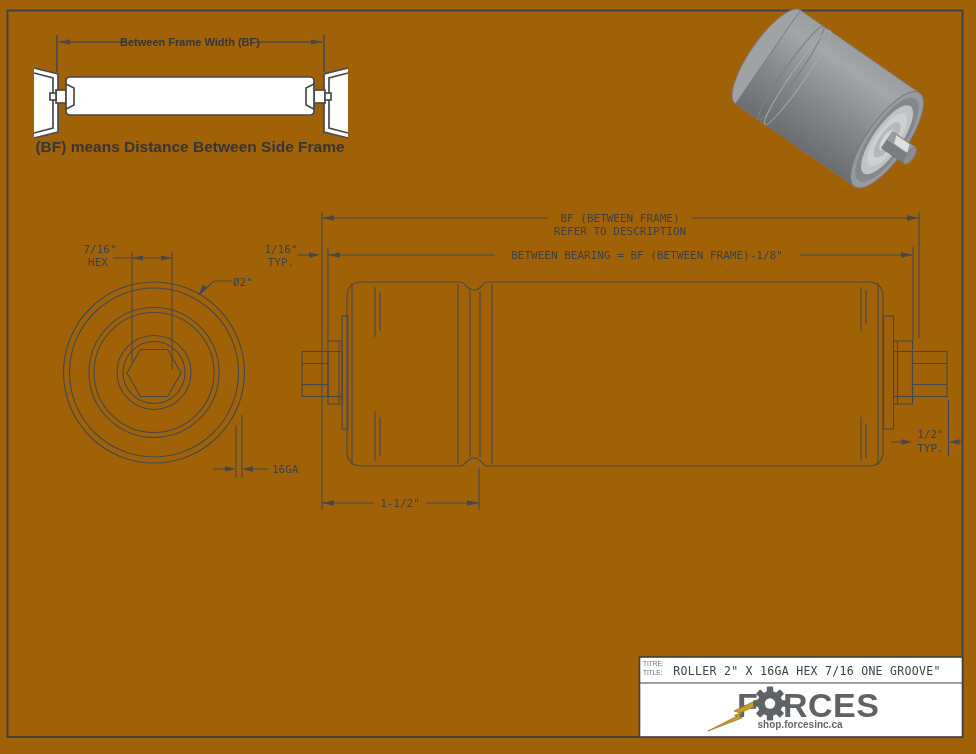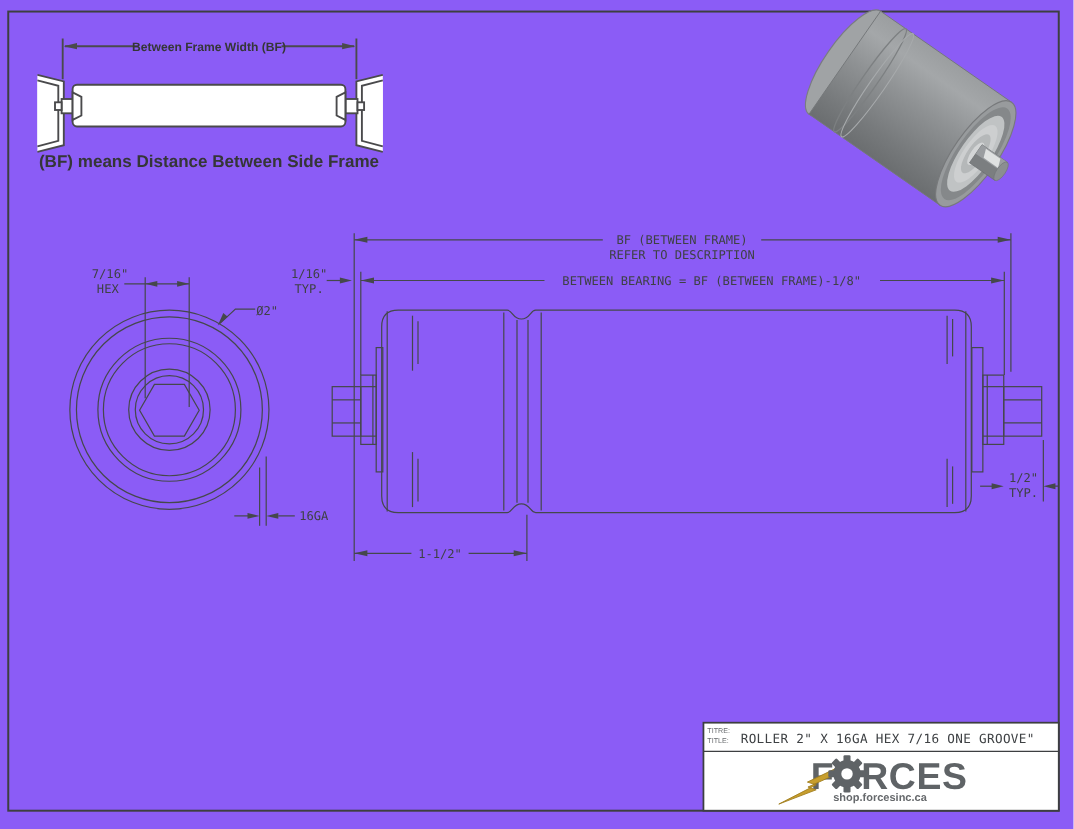--- a/index.html
+++ b/index.html
@@ -1,16 +1,16 @@
 <!DOCTYPE html>
 <html><head>
 <meta charset="utf-8">
 <style>
   html,body{margin:0;padding:0;background:#fff;}
-  .canvas{position:relative;width:976px;height:754px;background:#8b5cf6;overflow:hidden;
+  .canvas{position:relative;width:976px;height:754px;background:#a16207;overflow:hidden;
           font-family:"Liberation Sans",sans-serif;}
   svg{position:absolute;left:0;top:0;}
   .cad{font-family:"DejaVu Sans Mono",monospace;fill:#3e4144;}
   .cad11{font-size:11px;}
   .cad12{font-size:11.5px;letter-spacing:0.3px;}
   .tiny{font-family:"Liberation Sans",sans-serif;font-size:6.5px;fill:#6a6d70;}
   .inset-t{font-family:"Liberation Sans",sans-serif;font-weight:bold;fill:#353637;}
   .logo-t{font-family:"Liberation Sans",sans-serif;font-weight:bold;fill:#5f6366;
           font-size:34px;letter-spacing:0.5px;}
   .url-t{font-family:"Liberation Sans",sans-serif;font-weight:bold;font-size:10px;fill:#66696c;}

